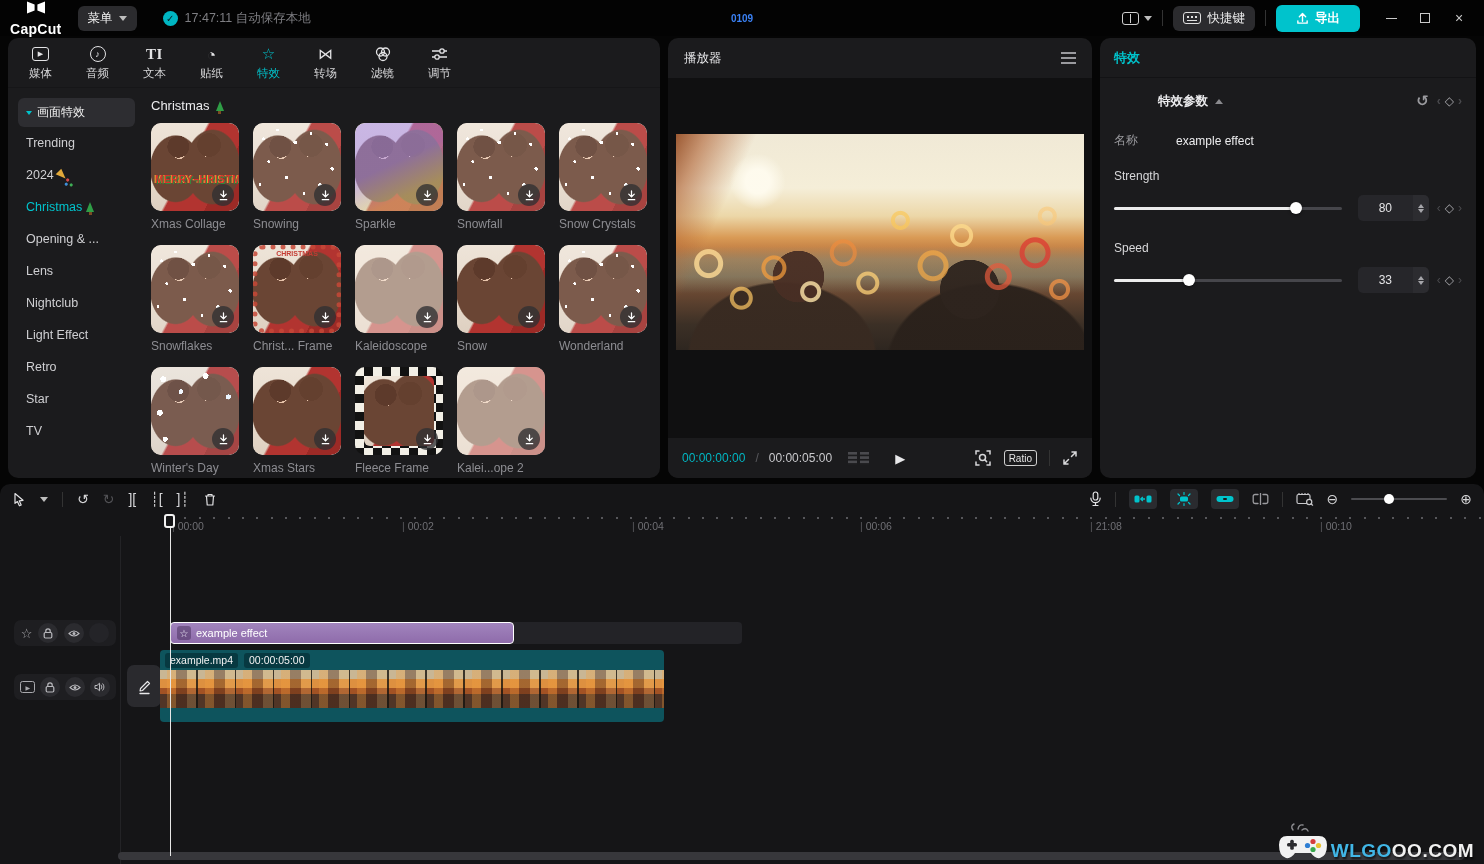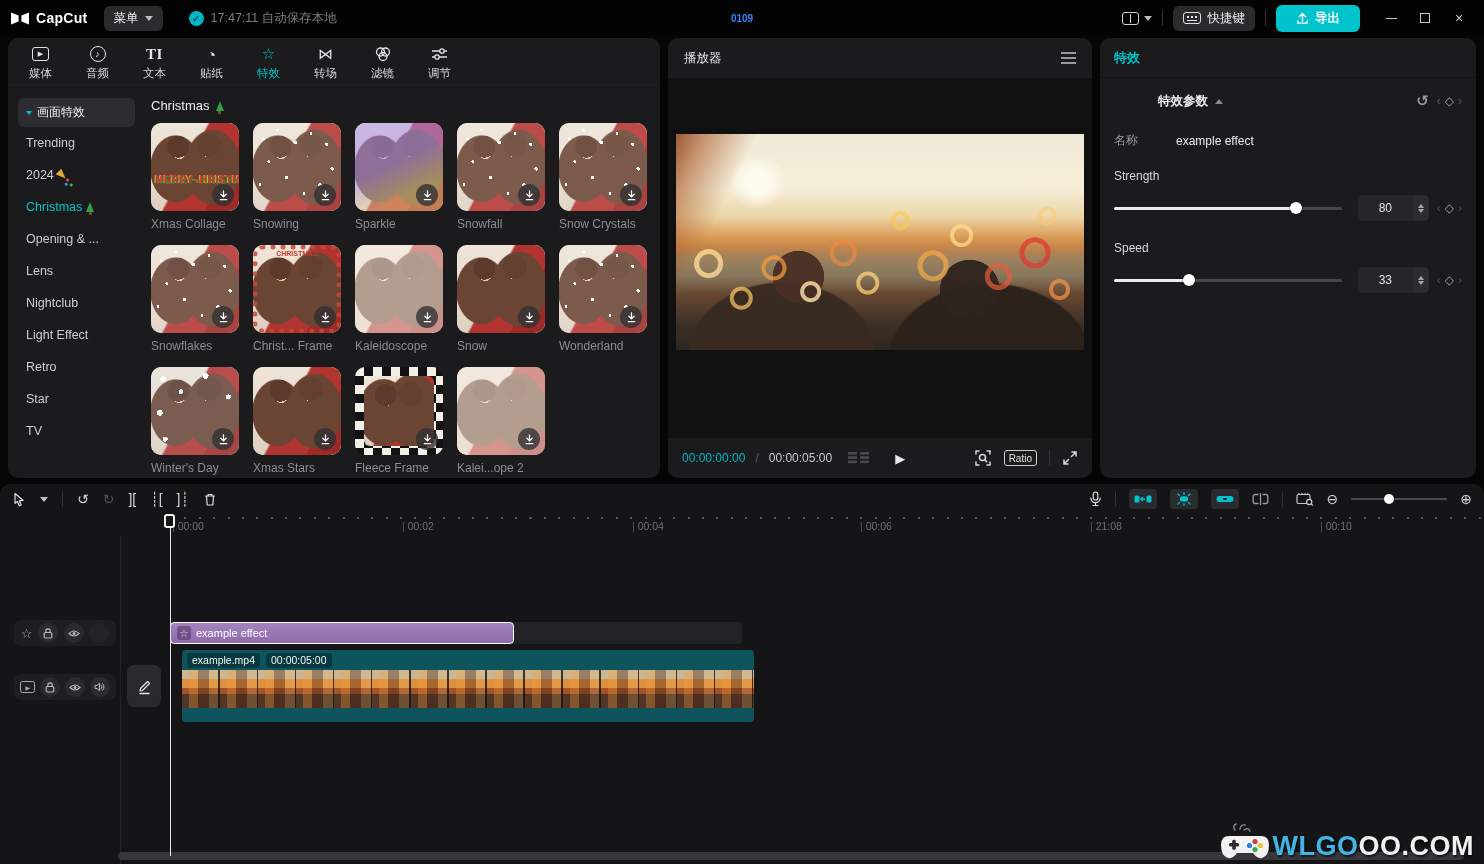--- a/index.html
+++ b/index.html
@@ -2,21 +2,21 @@
 <html><head>
 <meta charset="utf-8">
 <style>
   * { margin:0; padding:0; box-sizing:border-box; }
   html,body { width:1484px; height:864px; background:#000; overflow:hidden;
     font-family:"Liberation Sans","DejaVu Sans",sans-serif; color:#ddd; }
   .app { width:1484px; height:864px; display:flex; flex-direction:column; background:#050505; }
 
   
   .titlebar { height:36px; flex:0 0 36px; display:flex; align-items:center; padding:0 10px; position:relative; background:#030303; }
-  .logo-wrap { display:flex; align-items:center; gap:6px; }
+  .logo-wrap { display:flex; align-items:center; gap:6px;flex-direction:column; }
   .logo-mark { display:flex; }
   .logo-name { color:#fff; font-weight:bold; font-size:14px; letter-spacing:.3px; }
   .menu-btn { margin-left:16px; background:#2b2b2e; border-radius:6px; padding:4px 10px; display:flex; align-items:center; gap:6px; font-size:12.5px; color:#f0f0f0; cursor:pointer; }
   .caret-down { width:0; height:0; border-left:4px solid transparent; border-right:4px solid transparent; border-top:5px solid #bdbdbd; }
   .autosave { margin-left:26px; display:flex; align-items:center; gap:7px; font-size:12.5px; color:#7e7e82; }
   .check-circle { width:15px; height:15px; border-radius:50%; background:#00b6c2; color:#04262a; font-size:10px; font-weight:bold; display:flex; align-items:center; justify-content:center; }
   .proj-title { position:absolute; left:50%; top:50%; transform:translate(-50%,-50%); color:#3b82f6; font-weight:bold; font-size:10px; }
   .tb-right { margin-left:auto; display:flex; align-items:center; gap:10px; }
   .layout-btn { display:flex; align-items:center; gap:5px; cursor:pointer; }
   .layout-ic { width:17px; height:13px; border:1.6px solid #cfcfcf; border-radius:3px; position:relative; }
@@ -184,40 +184,40 @@
   .ruler::before { content:""; position:absolute; left:170px; right:0; top:3px; height:2px;
     background:repeating-linear-gradient(90deg, #56565a 0 2px, transparent 2px 14.38px); }
   .r-label { position:absolute; top:6px; font-size:10.5px; color:#6f6f74; }
   .r-label::before { content:"| "; color:#57575c; }
 
   .tl-body { position:relative; height:calc(100% - 52px); }
   .lane-bg { position:absolute; left:170px; width:572px; top:86px; height:22px; background:#232327; border-radius:4px; }
   .clip-effect { position:absolute; left:170px; width:344px; top:86px; height:22px; background:linear-gradient(180deg,#a184bd,#8f6cab); border:1.5px solid #fff; border-radius:4px; display:flex; align-items:center; gap:5px; padding:0 6px; cursor:pointer; }
   .clip-effect .star-chip { font-size:10px; color:#f2eefb; background:rgba(60,35,80,.45); border-radius:3px; width:14px; height:14px; display:flex; align-items:center; justify-content:center; }
   .clip-effect .clip-label { font-size:11px; color:#fff; }
-  .clip-video { position:absolute; left:182px; width:572px; top:114px; height:72px; background:#0e545d; border-radius:4px; overflow:hidden; cursor:pointer; }
+  .clip-video { position:absolute; left:160px; width:504px; top:114px; height:72px; background:#0e545d; border-radius:4px; overflow:hidden; cursor:pointer; }
   .cv-head { height:20px; display:flex; align-items:center; gap:6px; padding:0 5px; }
   .cv-chip { background:rgba(7,56,63,.95); border-radius:3px; padding:1.5px 5px; font-size:10.5px; color:#f2f2f2; }
   .cv-film { height:38px; background:
       repeating-linear-gradient(90deg, rgba(8,8,8,0) 0 36.5px, rgba(8,8,8,.75) 36.5px 38.1px),
       repeating-linear-gradient(90deg, rgba(245,160,60,0) 0 7px, rgba(245,160,60,.30) 7px 16px, rgba(70,35,22,.38) 16px 27px, rgba(245,200,120,.18) 27px 38.1px),
       linear-gradient(180deg, #c9b694 0 24%, #dd9040 24% 48%, #a25224 48% 64%, #513526 64% 100%); }
   .track-head { position:absolute; left:14px; width:102px; height:26px; background:#1e1e21; border-radius:7px; display:flex; align-items:center; justify-content:space-around; padding:0 4px; }
   .th-circle { width:20px; height:20px; border-radius:50%; background:#2b2b2f; display:flex; align-items:center; justify-content:center; cursor:pointer; }
   .th-circle.ghost { background:#242428; }
   .th-star { color:#a9a9ad; font-size:13px; }
   .th-media { width:15px; height:12px; border:1.4px solid #a9a9ad; border-radius:2.5px; font-size:6px; color:#a9a9ad; display:flex; align-items:center; justify-content:center; }
   .edit-btn { position:absolute; left:127px; top:129px; width:34px; height:42px; background:#2a2a2e; border-radius:7px; display:flex; align-items:center; justify-content:center; cursor:pointer; }
   .head-col-line { position:absolute; left:120px; top:0; bottom:0; width:1px; background:#232326; }
   .playhead-line { position:absolute; left:169.5px; top:-20px; bottom:8px; width:1.5px; background:#e6e6e6; z-index:5; }
   .playhead-cap { position:absolute; left:164px; top:-22px; width:11px; height:14px; border:2px solid #f2f2f2; border-radius:3px; background:#151517; z-index:6; }
   .tl-scrollbar { position:absolute; left:118px; right:20px; bottom:4px; height:8px; border-radius:4px; background:#37373b; cursor:pointer; }
 
   .watermark { position:absolute; right:10px; bottom:2px; display:flex; align-items:flex-end; gap:2px; z-index:8; }
-  .wm-text { font-size:27px; font-weight:bold; letter-spacing:.5px; text-shadow:1px 2px 2px rgba(0,0,0,.6); }
+  .wm-text { font-size:19px; font-weight:bold; letter-spacing:.5px; text-shadow:1px 2px 2px rgba(0,0,0,.6); }
   .wm-hi { color:#41b6e6; }
   .wm-rest { color:#f0f0f0; }
 
   svg { display:block; }
 </style>
 </head>
 <body>
 
 <div class="app">
 

